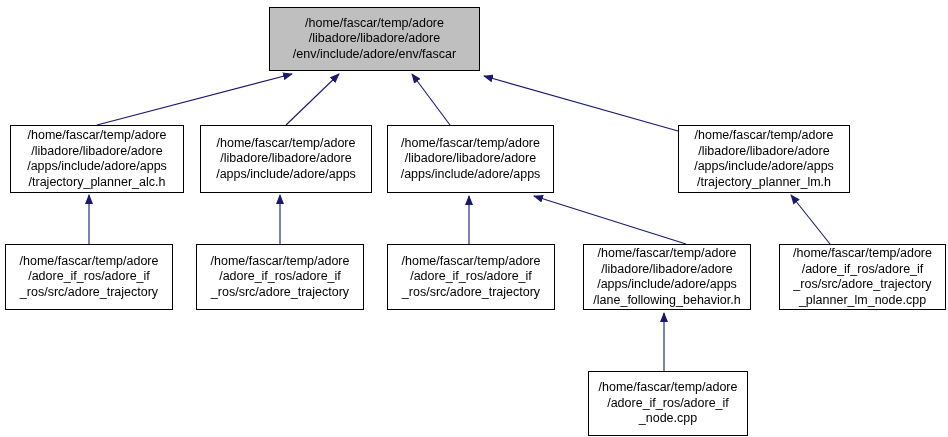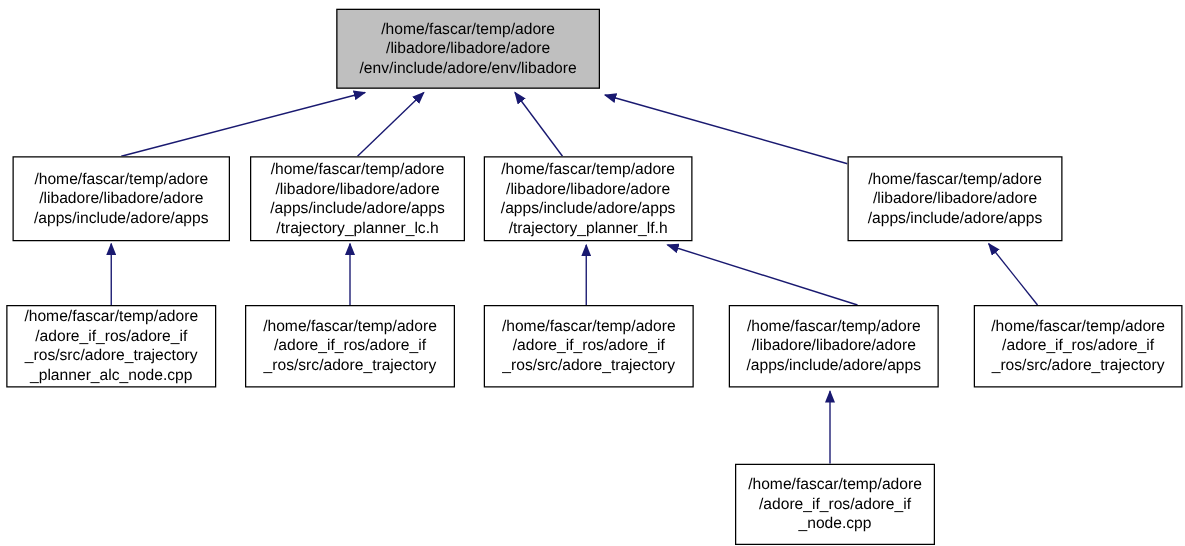--- a/index.html
+++ b/index.html
@@ -83,78 +83,79 @@
     <line x1="280" y1="244" x2="280" y2="195" marker-end="url(#arrow)"></line>
     <line x1="469" y1="244" x2="469" y2="196" marker-end="url(#arrow)"></line>
     <line x1="686" y1="244" x2="534" y2="196" marker-end="url(#arrow)"></line>
     <line x1="830" y1="244" x2="791" y2="195" marker-end="url(#arrow)"></line>
     <line x1="664" y1="371" x2="664" y2="313" marker-end="url(#arrow)"></line>
   </svg>
 
   <div id="n0" class="node highlight">
     <span>/home/fascar/temp/adore</span>
     <span>/libadore/libadore/adore</span>
-    <span>/env/include/adore/env/libadore</span>
+    <span>/env/include/adore/env/fascar</span>
   </div>
 
   <div id="n1" class="node">
     <span>/home/fascar/temp/adore</span>
     <span>/libadore/libadore/adore</span>
     <span>/apps/include/adore/apps</span>
+    <span>/trajectory_planner_alc.h</span>
   </div>
 
   <div id="n2" class="node">
     <span>/home/fascar/temp/adore</span>
     <span>/libadore/libadore/adore</span>
     <span>/apps/include/adore/apps</span>
-    <span>/trajectory_planner_lc.h</span>
   </div>
 
   <div id="n3" class="node">
     <span>/home/fascar/temp/adore</span>
     <span>/libadore/libadore/adore</span>
     <span>/apps/include/adore/apps</span>
-    <span>/trajectory_planner_lf.h</span>
   </div>
 
   <div id="n4" class="node">
     <span>/home/fascar/temp/adore</span>
     <span>/libadore/libadore/adore</span>
     <span>/apps/include/adore/apps</span>
+    <span>/trajectory_planner_lm.h</span>
   </div>
 
   <div id="n5" class="node">
     <span>/home/fascar/temp/adore</span>
     <span>/adore_if_ros/adore_if</span>
     <span>_ros/src/adore_trajectory</span>
-    <span>_planner_alc_node.cpp</span>
   </div>
 
   <div id="n6" class="node">
     <span>/home/fascar/temp/adore</span>
     <span>/adore_if_ros/adore_if</span>
     <span>_ros/src/adore_trajectory</span>
   </div>
 
   <div id="n7" class="node">
     <span>/home/fascar/temp/adore</span>
     <span>/adore_if_ros/adore_if</span>
     <span>_ros/src/adore_trajectory</span>
   </div>
 
   <div id="n8" class="node">
     <span>/home/fascar/temp/adore</span>
     <span>/libadore/libadore/adore</span>
     <span>/apps/include/adore/apps</span>
+    <span>/lane_following_behavior.h</span>
   </div>
 
   <div id="n9" class="node">
     <span>/home/fascar/temp/adore</span>
     <span>/adore_if_ros/adore_if</span>
     <span>_ros/src/adore_trajectory</span>
+    <span>_planner_lm_node.cpp</span>
   </div>
 
   <div id="n10" class="node">
     <span>/home/fascar/temp/adore</span>
     <span>/adore_if_ros/adore_if</span>
     <span>_node.cpp</span>
   </div>
 
 </div>
 

